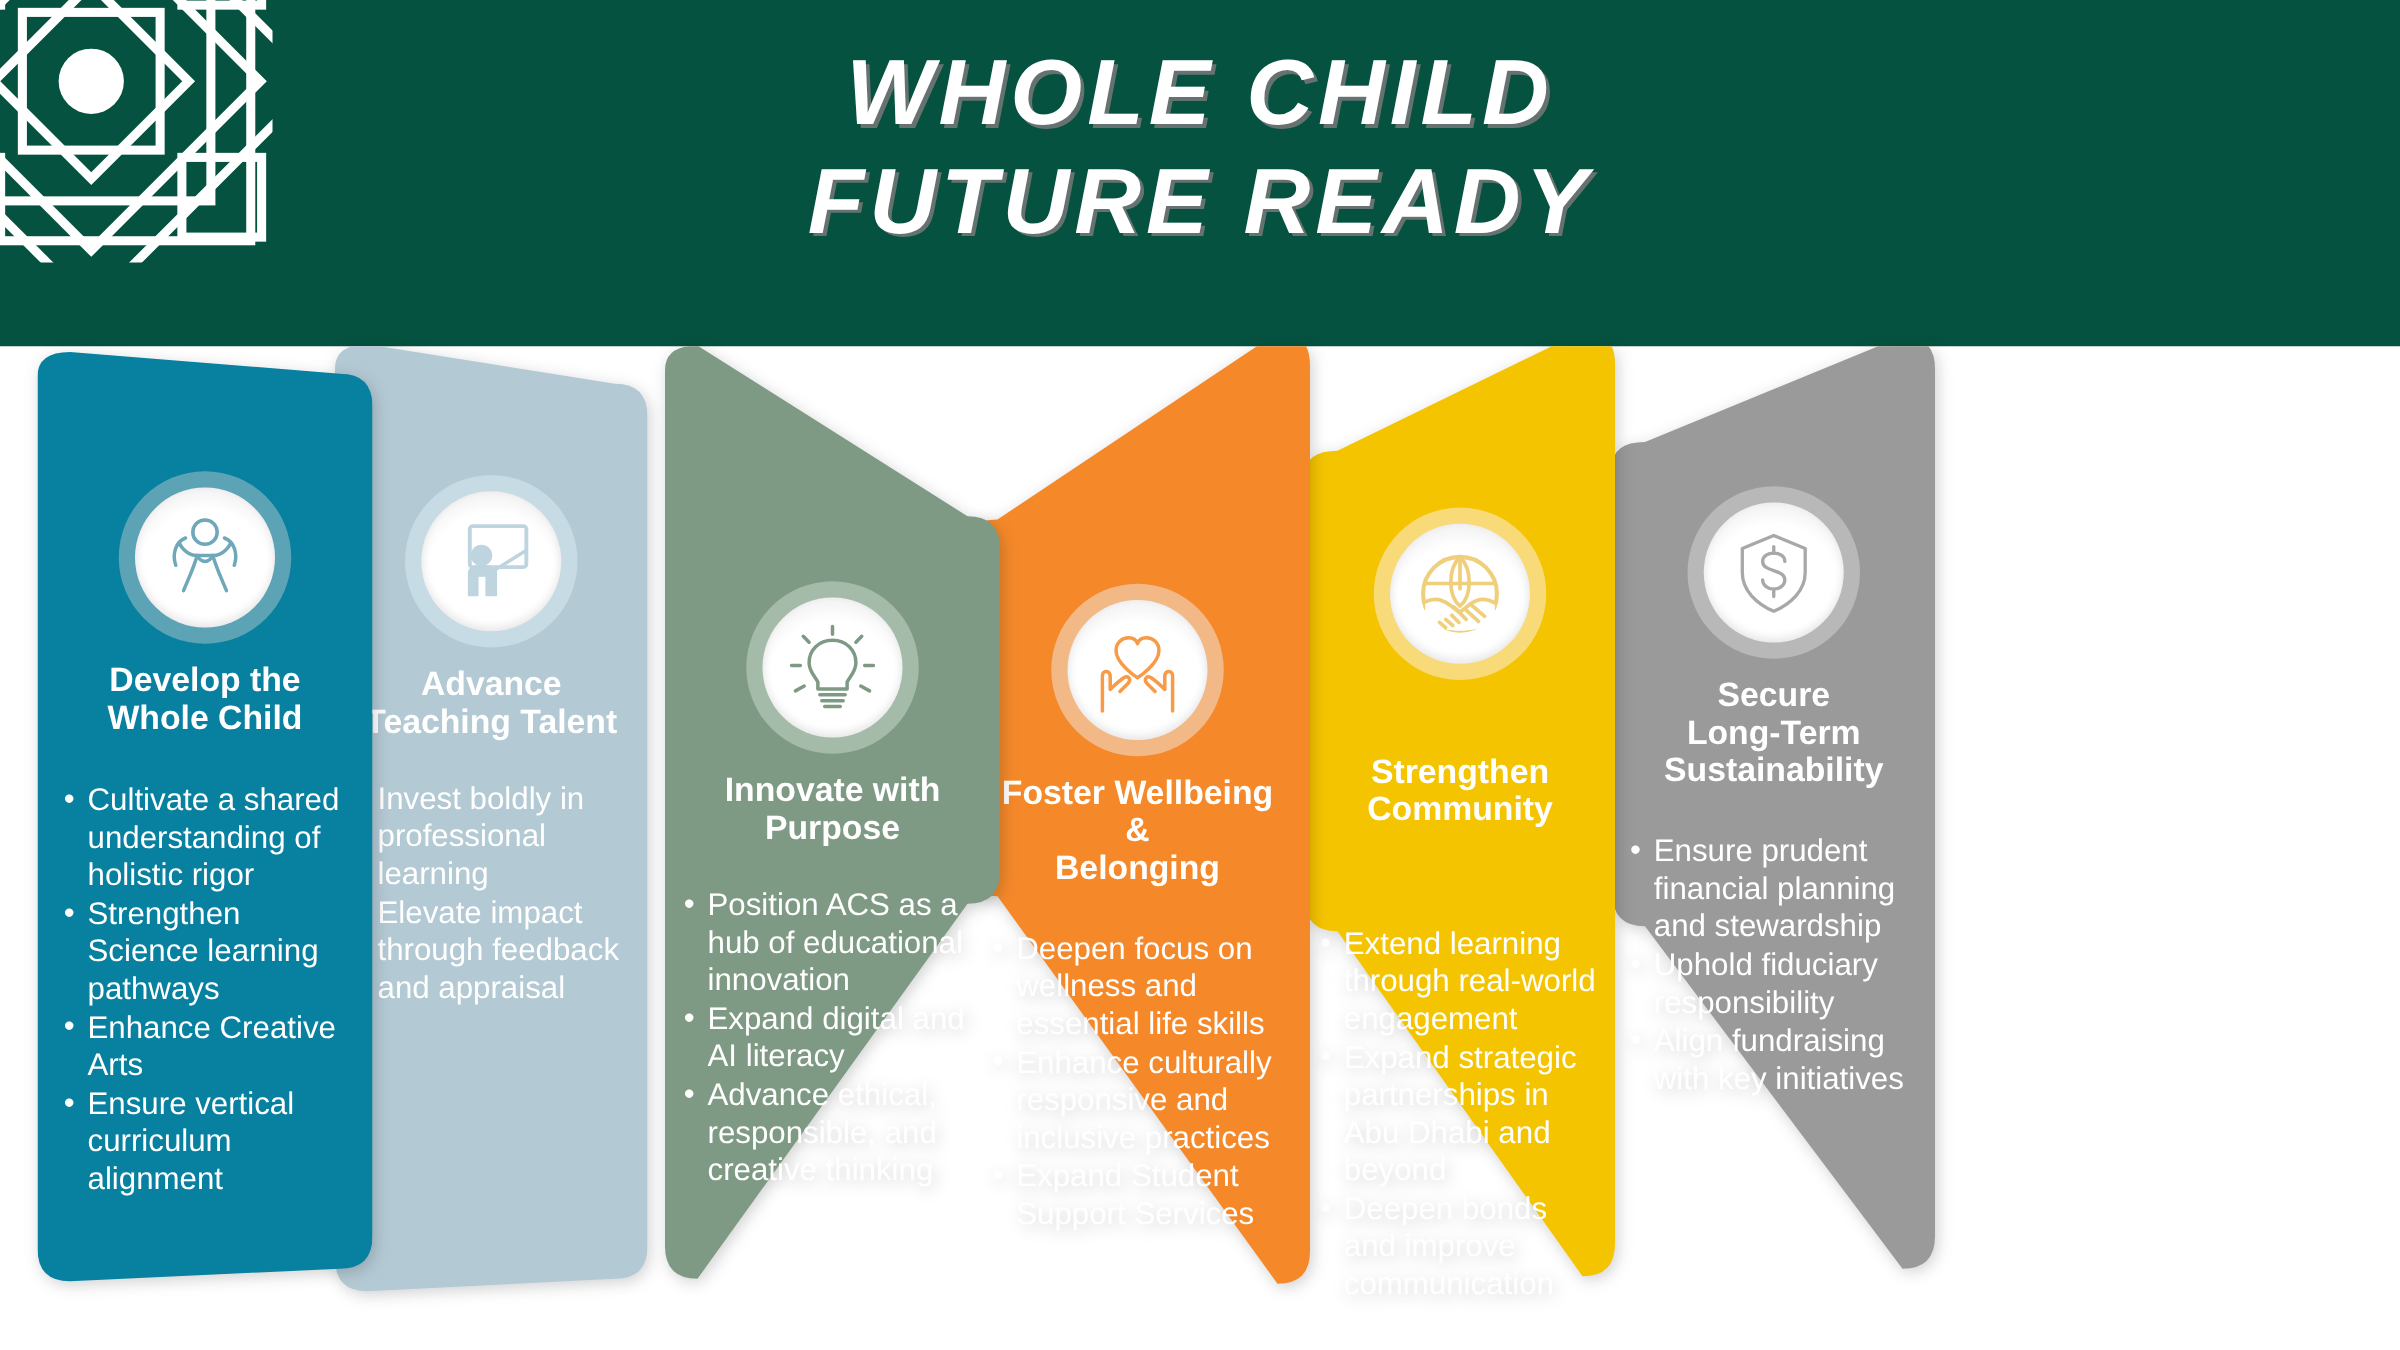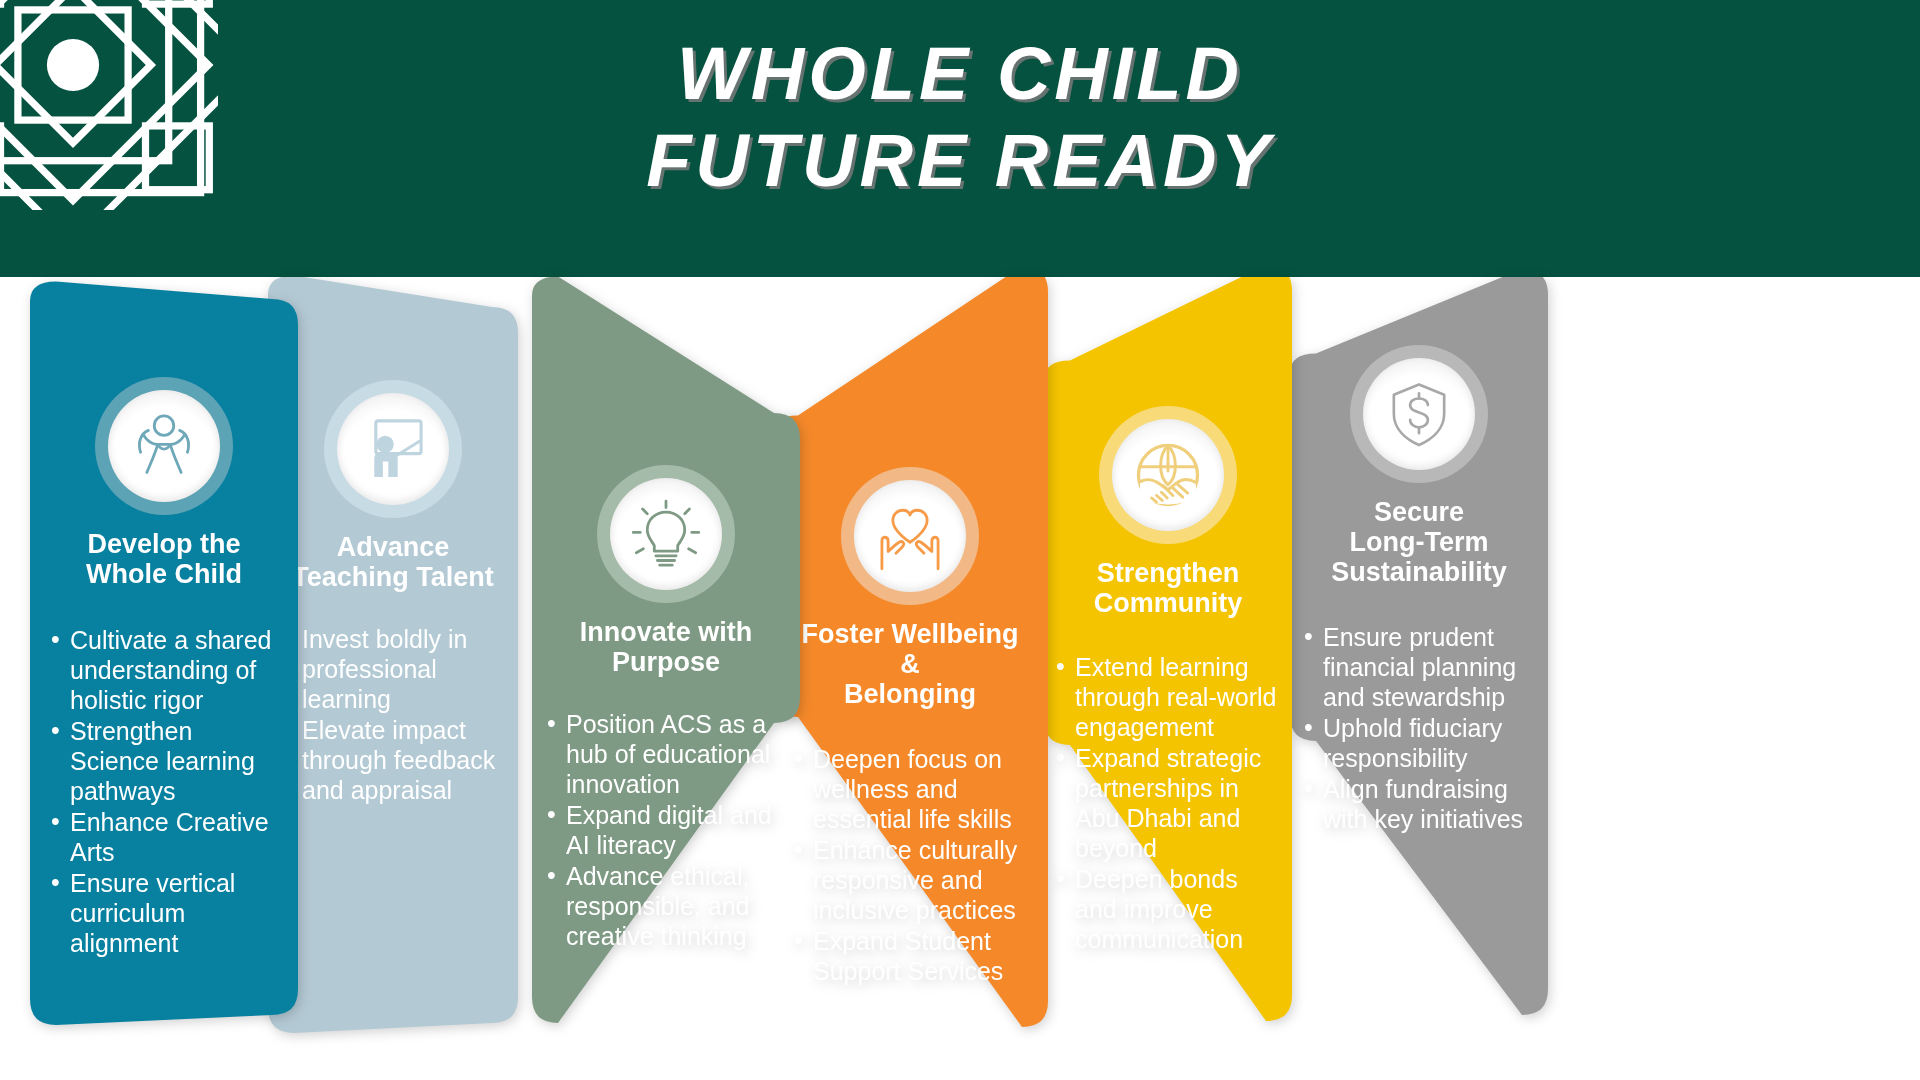--- a/index.html
+++ b/index.html
@@ -228,21 +228,21 @@
             <li>Deepen focus on wellness and essential life skills</li>
             <li>Enhance culturally responsive and inclusive practices</li>
             <li>Expand Student Support Services</li>
           </ul>
         </div>
       </div>
       <div class="panel" style="left: 1044px; width: 248px; height: 803px; z-index: 2;">
         <svg class="panel-shape" viewBox="0 0 248 803">
           <path d="M 26,83.5 Q 0,83.5 0,103 L 0,442 Q 0,468 26,468 L 222,744 Q 248,744 248,718 L 248,14 Q 248,-12 222,-12 Z" fill="#f5c400"></path>
         </svg>
-        <div class="panel-inner" style="padding-top: 129px;">
+        <div class="panel-inner" style="padding-top: 129px; gap: 44px;">
           <div class="icon-badge">
             <div class="ring" style="background: rgb(248, 218, 120);"></div>
             <div class="disc"></div>
             <span style="position: relative; z-index: 3; line-height: 0;"><svg width="82" height="82" viewBox="0 0 100 100">
                 <circle cx="50" cy="50" r="36" fill="none" stroke="#f0cf7c" stroke-width="4"></circle>
                 <path fill="none" stroke="#f0cf7c" stroke-width="3.6" stroke-linecap="round" stroke-linejoin="round" d="M50 14 C38 26 38 52 50 62 C62 52 62 26 50 14 Z"></path>
                 <path fill="none" stroke="#f0cf7c" stroke-width="3.6" stroke-linecap="round" stroke-linejoin="round" d="M16 40 L84 40 M50 14 L50 45"></path>
                 <path d="M16 58 C26 52 34 56 40 60 L48 66 L58 58 C66 52 76 56 84 60 L84 66 C84 78 72 86 50 86 C28 86 16 78 16 66 Z" fill="#ffffff" stroke="none"></path>
                 <path fill="none" stroke="#f0cf7c" stroke-width="3.6" stroke-linecap="round" stroke-linejoin="round" d="M16 58 C26 53 33 56 40 61 L48 67"></path>
                 <path fill="none" stroke="#f0cf7c" stroke-width="3.6" stroke-linecap="round" stroke-linejoin="round" d="M84 59 C76 54 68 54 60 60 L50 68 L44 63"></path>
@@ -256,21 +256,21 @@
             <li>Extend learning through real-world engagement</li>
             <li>Expand strategic partnerships in Abu Dhabi and beyond</li>
             <li>Deepen bonds and improve communication</li>
           </ul>
         </div>
       </div>
       <div class="panel" style="left: 1290px; width: 258px; height: 803px; z-index: 1;">
         <svg class="panel-shape" viewBox="0 0 258 803">
           <path d="M 26,76.5 Q 0,76.5 0,96 L 0,438 Q 0,464 26,464 L 232,738 Q 258,738 258,712 L 258,18 Q 258,-8 232,-8 Z" fill="#9a9a9a"></path>
         </svg>
-        <div class="panel-inner" style="padding-top: 68px;">
+        <div class="panel-inner" style="padding-top: 112px;">
           <div class="icon-badge">
             <div class="ring" style="background: rgb(184, 184, 184);"></div>
             <div class="disc"></div>
             <span style="position: relative; z-index: 3; line-height: 0;"><svg width="74" height="80" viewBox="0 0 100 100">
                 <path fill="none" stroke="#a8a8a8" stroke-width="3.6" stroke-linecap="round" stroke-linejoin="round" d="M50 10 L84 24 L84 50 C84 70 68 84 50 92 C32 84 16 70 16 50 L16 24 Z"></path>
                 <path fill="none" stroke="#a8a8a8" stroke-width="3.6" stroke-linecap="round" stroke-linejoin="round" d="M62 38 C62 32 56 29 50 29 C44 29 38 32 38 38 C38 50 62 46 62 58 C62 64 56 68 50 68 C44 68 38 64 38 58"></path>
                 <path fill="none" stroke="#a8a8a8" stroke-width="3.6" stroke-linecap="round" stroke-linejoin="round" d="M50 22 L50 29 M50 68 L50 76"></path>
               </svg></span>
           </div>
           <div class="panel-title" style="margin-top: 14px; width: 236px;">Secure

